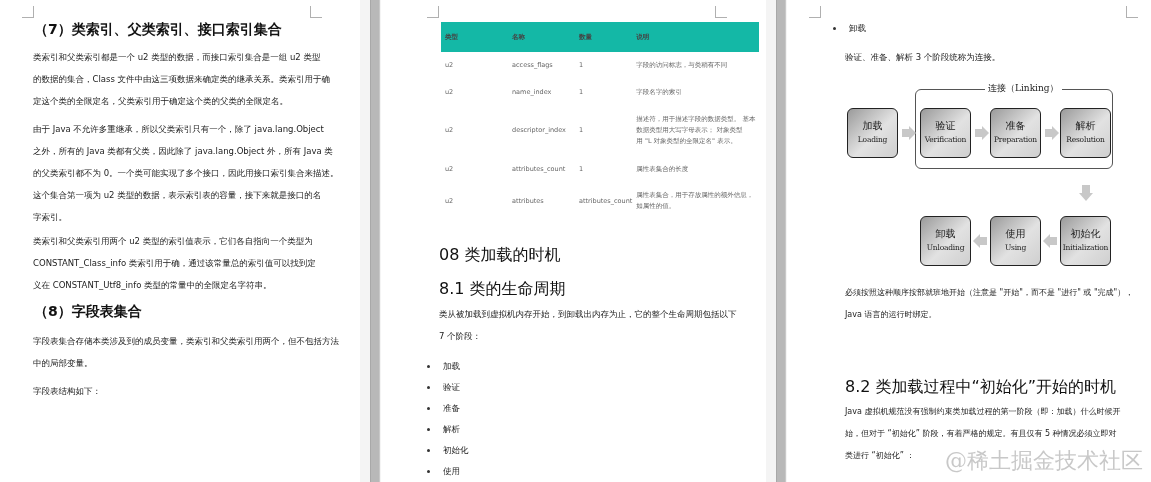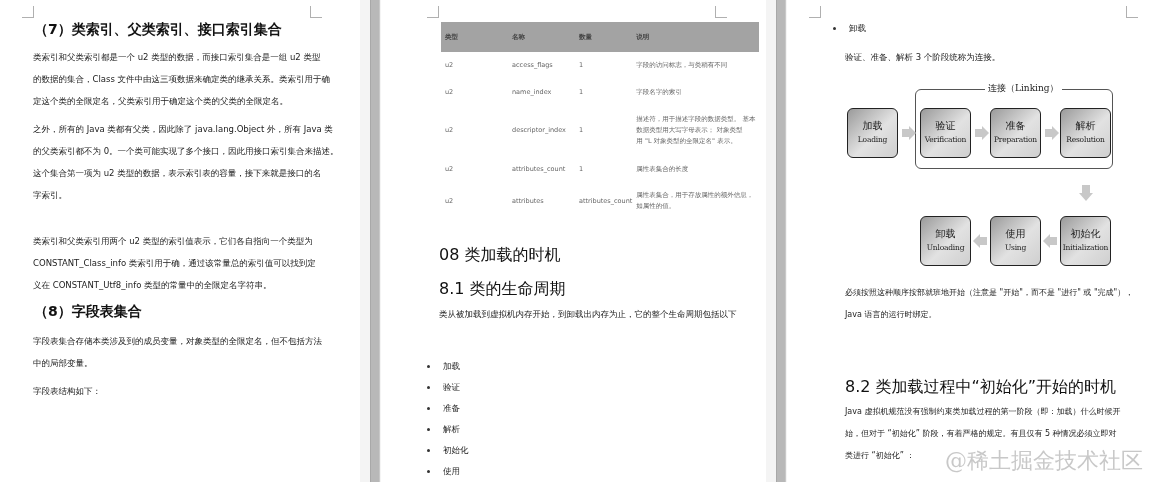--- a/index.html
+++ b/index.html
@@ -21,21 +21,21 @@
   .corner { position: absolute; width: 12px; height: 12px; border-color: #b0b0b0; border-style: solid; }
   .corner.tl { border-width: 0 1px 1px 0; }
   .corner.tr { border-width: 0 0 1px 1px; }
 
   .h3 { position: absolute; font-weight: bold; font-size: 14px; color: #111; white-space: nowrap; }
   .para { position: absolute; font-size: 8.5px; line-height: 22px; color: #222; }
   .para span { display: block; white-space: nowrap; }
 
   
   .tbl { position: absolute; left: 60px; top: 22px; width: 318px; border-collapse: collapse; font-size: 6.5px; color: #666; }
-  .tbl th { background: #a3a3a3; font-weight: bold; color: #444; text-align: left; height: 30px; padding-left: 4px; }
+  .tbl th { background: #14b8a6; font-weight: bold; color: #444; text-align: left; height: 30px; padding-left: 4px; }
   .tbl td { text-align: left; padding-left: 4px; vertical-align: middle; line-height: 11px; }
   .tbl tr.r td { height: 26px; }
   .tbl tr.tall td { height: 49px; }
   .tbl tr.mid td { height: 28px; }
   .tbl tr.tall2 td { height: 36px; }
   .tbl td.desc { color: #666; }
 
   .h1 { position: absolute; font-size: 16px; color: #111; white-space: nowrap; }
   .h2b { position: absolute; font-size: 16px; font-weight: normal; color: #111; white-space: nowrap; }
 
@@ -75,36 +75,37 @@
 
   <div class="h3" style="left:34px;top:21px;">（7）类索引、父类索引、接口索引集合</div>
 
   <div class="para" style="left:33px;top:46px;">
     <span>类索引和父类索引都是一个  u2  类型的数据，而接口索引集合是一组  u2  类型</span>
     <span>的数据的集合，Class  文件中由这三项数据来确定类的继承关系。类索引用于确</span>
     <span>定这个类的全限定名，父类索引用于确定这个类的父类的全限定名。</span>
   </div>
 
   <div class="para" style="left:33px;top:118px;">
+    <span>由于  Java  不允许多重继承，所以父类索引只有一个，除了  java.lang.Object</span>
     <span>之外，所有的  Java  类都有父类，因此除了  java.lang.Object  外，所有  Java  类</span>
     <span>的父类索引都不为  0。一个类可能实现了多个接口，因此用接口索引集合来描述。</span>
     <span>这个集合第一项为  u2  类型的数据，表示索引表的容量，接下来就是接口的名</span>
     <span>字索引。</span>
   </div>
 
   <div class="para" style="left:33px;top:230px;">
     <span>类索引和父类索引用两个  u2  类型的索引值表示，它们各自指向一个类型为</span>
     <span>CONSTANT_Class_info  类索引用于确，通过该常量总的索引值可以找到定</span>
     <span>义在  CONSTANT_Utf8_info  类型的常量中的全限定名字符串。</span>
   </div>
 
   <div class="h3" style="left:34px;top:303px;">（8）字段表集合</div>
 
   <div class="para" style="left:33px;top:330px;">
-    <span>字段表集合存储本类涉及到的成员变量，对象类型的全限定名，但不包括方法</span>
+    <span>字段表集合存储本类涉及到的成员变量，类索引和父类索引用两个，但不包括方法</span>
     <span>中的局部变量。</span>
   </div>
 
   <div class="para" style="left:33px;top:380px;">
     <span>字段表结构如下：</span>
   </div>
 </div>
 
 <div class="gutter" id="gutter1">
     <div class="bar"></div>
@@ -162,20 +163,21 @@
         </td>
       </tr>
     </tbody>
   </table>
 
   <div class="h1" style="left:58px;top:245px;">08  类加载的时机</div>
   <div class="h2b" style="left:58px;top:279px;">8.1  类的生命周期</div>
 
   <div class="para" style="left:58px;top:303px;">
     <span>类从被加载到虚拟机内存开始，到卸载出内存为止，它的整个生命周期包括以下</span>
+    <span>7  个阶段：</span>
   </div>
 
   <ul class="bullets" style="left:46px;top:356px;">
     <li><span class="dot"></span><span>加载</span></li>
     <li><span class="dot"></span><span>验证</span></li>
     <li><span class="dot"></span><span>准备</span></li>
     <li><span class="dot"></span><span>解析</span></li>
     <li><span class="dot"></span><span>初始化</span></li>
     <li><span class="dot"></span><span>使用</span></li>
   </ul>

